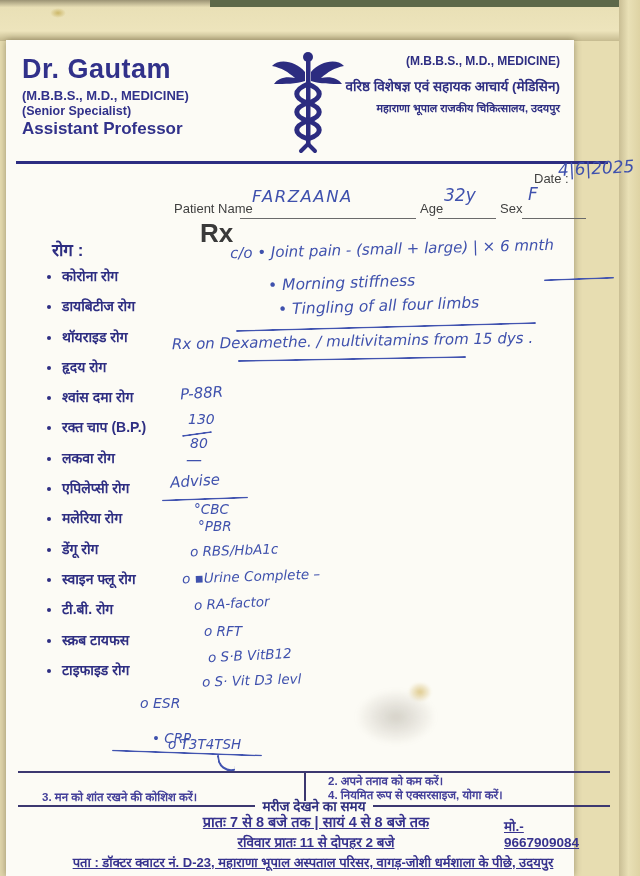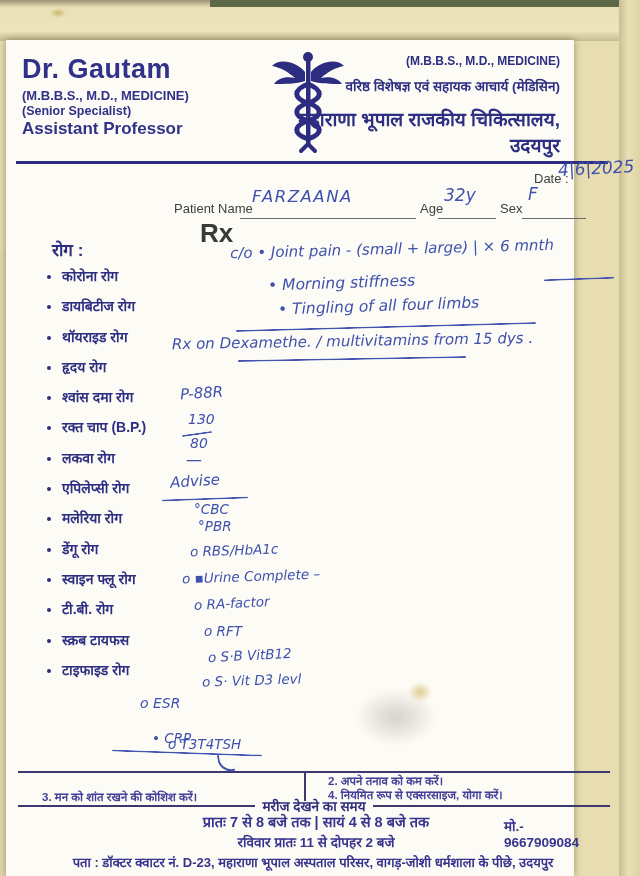--- a/index.html
+++ b/index.html
@@ -33,21 +33,21 @@
   .hw{position:absolute;font-family:"DejaVu Sans",sans-serif;font-style:italic;
       color:#3f51ad;white-space:nowrap;}
   .hwline{position:absolute;border-top:2px solid #4254b0;border-radius:2px;}
   .hwloop{position:absolute;width:14px;height:16px;border:2px solid #4254b0;border-top:none;
           border-right:none;border-radius:0 0 0 14px;transform:rotate(-8deg);}
   
   .disease-list{position:absolute;left:30px;top:226px;margin:0;padding:0 0 0 26px;width:180px;}
   .disease-list li{height:30.3px;font-size:14px;font-weight:bold;color:#2e2e82;list-style:disc;}
   
   .adv{position:absolute;font-size:11.5px;font-weight:bold;color:#44409a;white-space:nowrap;}
-  .foot{color:#37338e;font-weight:bold;}
+  .foot{color:#37338e;font-weight:bold;text-decoration:underline;}
   .timing-row{position:absolute;left:12px;top:757px;width:592px;display:flex;align-items:center;}
   .timing-row .tline{flex:1;border-top:2px solid #3c3870;}
   .timing-row .ttext{padding:0 8px;font-size:13.5px;font-weight:bold;color:#2f2f7e;white-space:nowrap;}
   .center{text-align:center;}
 </style>
 </head>
 <body>
 
 <div class="page">
 
@@ -76,21 +76,21 @@
           <path d="M38,34 C23,40 23,48 38,53 C53,58 53,66 38,71 C23,76 23,84 38,89" fill="none" stroke-width="5" stroke-linecap="round"></path>
           <path d="M38,34 C53,40 53,48 38,53 C23,58 23,66 38,71 C53,76 53,84 38,89" fill="none" stroke-width="5" stroke-linecap="round"></path>
           <path d="M38,94 L31,101 M38,94 L45,101" fill="none" stroke-width="4" stroke-linecap="round"></path>
         </g>
       </svg>
     </div>
 
     <div class="abs" style="right:14px;top:12px;width:300px;text-align:right;">
       <div class="hi" style="font-size:12px;margin-top:2px;">(M.B.B.S., M.D., MEDICINE)</div>
       <div class="hi" style="font-size:13.5px;margin-top:9px;">वरिष्ठ विशेषज्ञ एवं सहायक आचार्य (मेडिसिन)</div>
-      <div class="hi" style="font-size:19px;margin-top:11px;text-align:right;">महाराणा भूपाल राजकीय चिकित्सालय, उदयपुर</div>
+      <div class="hi" style="font-size:11px;margin-top:5px;text-align:right;">महाराणा भूपाल राजकीय चिकित्सालय, उदयपुर</div>
     </div>
 
     <div class="rule" style="left:10px;top:121px;width:592px;height:2.5px;"></div>
 
     <div class="abs print-sm" style="left:528px;top:131px;">Date :</div>
     <div class="hw" style="left:552px;top:118px;font-size:17px;transform:rotate(-3deg);">4|6|2025</div>
 
     <div class="abs print-sm" style="left:168px;top:161px;">Patient Name</div>
     <div class="hw" style="left:246px;top:147px;font-size:16.5px;letter-spacing:1.5px;">FARZAANA</div>
     <div class="underline-print" style="left:234px;top:178px;width:176px;"></div>

